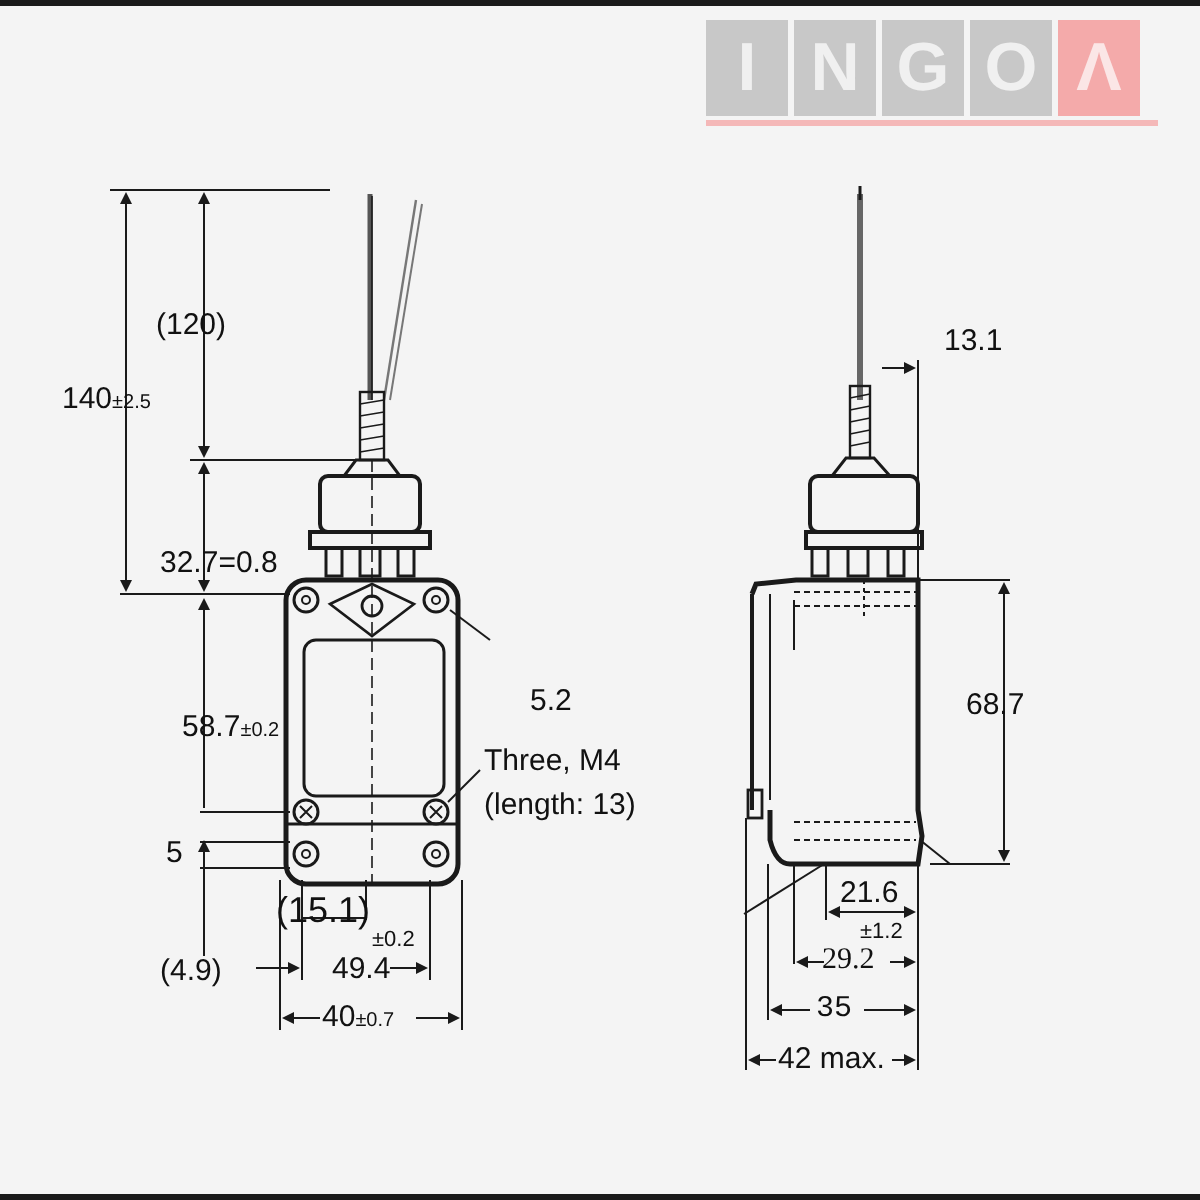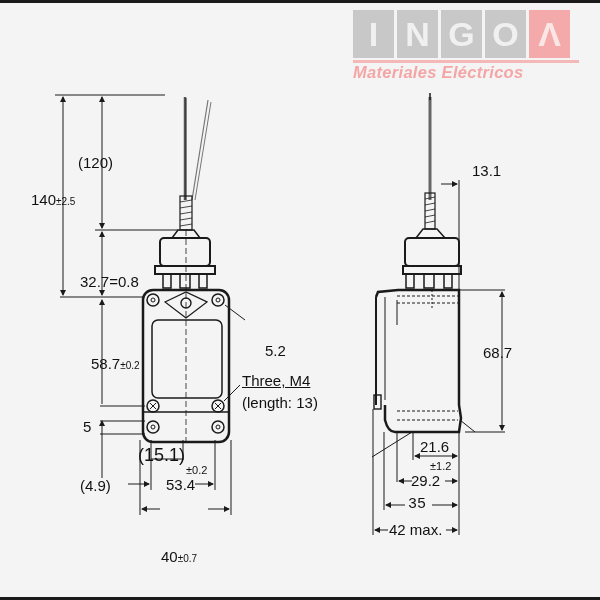--- a/index.html
+++ b/index.html
@@ -25,21 +25,20 @@
 
 <div class="logo">
   <div class="logo-letters">
     <div class="logo-letter">I</div>
     <div class="logo-letter">N</div>
     <div class="logo-letter">G</div>
     <div class="logo-letter">O</div>
     <div class="logo-letter red">Λ</div>
   </div>
   <div class="logo-underline"></div>
-  <div class="logo-tagline">Materiales Eléctricos</div>
 </div>
 
 <svg class="drawing" width="600" height="600" viewBox="0 0 600 600" fill="none" stroke="#1a1a1a" stroke-width="1">
   <defs>
     <marker id="arr" markerWidth="6" markerHeight="6" refX="5" refY="3" orient="auto-start-reverse">
       <path d="M0,0 L6,3 L0,6 z" fill="#1a1a1a" stroke="none"></path>
     </marker>
   </defs>
 
   <g>
@@ -159,28 +158,28 @@
     <line x1="375" y1="530" x2="388" y2="530" marker-start="url(#arr)"></line>
     <line x1="446" y1="530" x2="457" y2="530" marker-end="url(#arr)"></line>
   </g>
 </svg>
 
 <div class="lbl" style="left:78px; top:155px;">(120)</div>
 <div class="lbl" style="left:31px; top:192px;"><span>140</span><span class="tol">±2.5</span></div>
 <div class="lbl" style="left:80px; top:274px;">32.7=0.8</div>
 <div class="lbl" style="left:245px; top:343px;margin-left:20px;">5.2</div>
 <div class="lbl" style="left:75px; top:356px;margin-left:16px;"><span>58.7</span><span class="tol">±0.2</span></div>
-<div class="lbl" style="left:242px; top:373px;text-decoration:underline;">Three, M4</div>
+<div class="lbl" style="left:242px; top:373px;">Three, M4</div>
 <div class="lbl" style="left:242px; top:395px;">(length: 13)</div>
 <div class="lbl" style="left:83px; top:419px;">5</div>
 <div class="lbl" style="left:138px; top:446px; font-size:18px;">(15.1)</div>
 <div class="lbl small" style="left:186px; top:465px;">±0.2</div>
 <div class="lbl" style="left:80px; top:478px;">(4.9)</div>
-<div class="lbl" style="left:166px; top:477px;">53.4</div>
-<div class="lbl" style="left:161px; top:501px;margin-top:48px;"><span>40</span><span class="tol">±0.7</span></div>
+<div class="lbl" style="left:166px; top:477px;">49.4</div>
+<div class="lbl" style="left:161px; top:501px;"><span>40</span><span class="tol">±0.7</span></div>
 
 <div class="lbl" style="left:444px; top:163px;margin-left:28px;">13.1</div>
 <div class="lbl" style="left:483px; top:345px;">68.7</div>
 <div class="lbl" style="left:420px; top:439px;">21.6</div>
 <div class="lbl small" style="left:430px; top:461px;">±1.2</div>
-<div class="lbl" style="left:411px; top:473px;">29.2</div>
+<div class="lbl" style="left:411px; top:473px;font-family:Liberation Serif, serif;">29.2</div>
 <div class="lbl" style="left:408px; top:497px;font-family:Liberation Mono, monospace;">35</div>
 <div class="lbl" style="left:389px; top:522px;">42 max.</div>
 
 </body></html>

